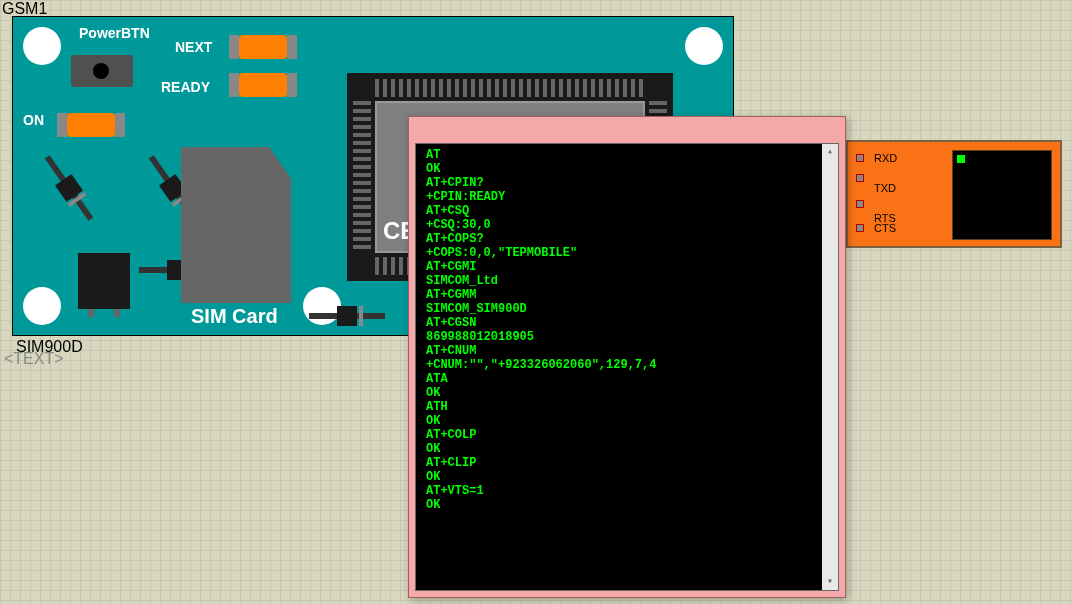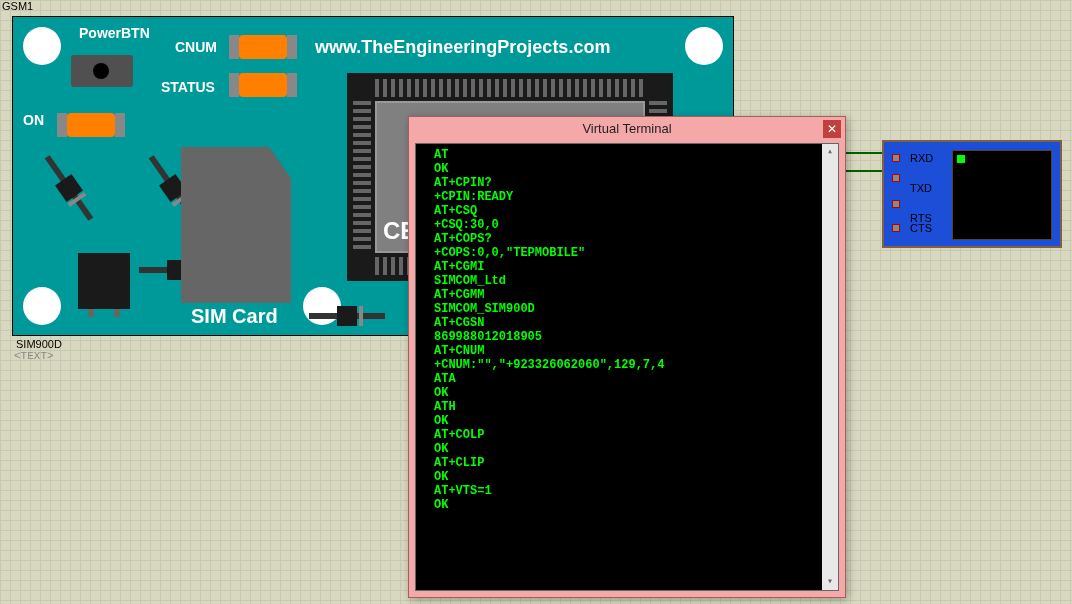--- a/index.html
+++ b/index.html
@@ -8,21 +8,21 @@
   height: 604px;
   background: #d8d8c0;
   background-image:
     linear-gradient(#c8c8b0 1px, transparent 1px),
     linear-gradient(90deg, #c8c8b0 1px, transparent 1px);
   background-size: 10px 10px;
   font-family: Arial, sans-serif;
   position: relative;
   overflow: hidden;
 }
-.component-label { position: absolute; font-size: 11px; color: #000; }
+.component-label { position: absolute; font-size: 16px; color: #000; }
 .gsm-board {
   position: absolute;
   left: 12px; top: 16px;
   width: 722px; height: 320px;
   background: #009999;
   border: 1px solid #000;
 }
 .mounting-hole {
   position: absolute; width: 38px; height: 38px;
   background: #fff; border-radius: 50%;
@@ -78,22 +78,22 @@
   position: absolute; left: 28px; top: 28px; right: 28px; bottom: 28px;
   background: #808080; border: 2px solid #999;
 }
 .chip-pins { position: absolute; background: repeating-linear-gradient(90deg,#666 0,#666 4px,#1a1a1a 4px,#1a1a1a 8px); }
 .chip-pins.h { height: 18px; left: 28px; right: 28px; }
 .chip-pins.v { width: 18px; top: 28px; bottom: 28px; background: repeating-linear-gradient(#666 0,#666 4px,#1a1a1a 4px,#1a1a1a 8px); }
 .wire { position: absolute; height: 2px; }
 .wire.green { background: #006000; }
 .term-box {
   position: absolute; right: 10px; top: 140px;
-  width: 180px; height: 108px;
-  background: #1d4ed8; border: 2px solid #806040;
+  width: 216px; height: 108px;
+  background: #f97316; border: 2px solid #806040;
 }
 .term-screen {
   position: absolute; right: 8px; top: 8px;
   width: 100px; height: 90px;
   background: #000; border: 1px solid #604020;
 }
 .term-pin-label { position: absolute; font-size: 11px; color: #000; left: 26px; }
 .pin-sq { position: absolute; left: 8px; width: 8px; height: 8px; background: #888; border: 1px solid #b00000; }
 .vt-window {
   position: absolute; left: 408px; top: 116px;
@@ -111,21 +111,21 @@
   width: 18px; height: 18px; background: #c04040;
   color: #fff; font-size: 12px; line-height: 18px; text-align: center;
   cursor: pointer;
 }
 .vt-body {
   position: absolute; left: 6px; right: 6px; top: 26px; bottom: 6px;
   background: #000; border: 1px solid #666;
   font-family: 'Courier New', monospace;
   font-size: 12px; font-weight: bold;
   color: #00ff00;
-  padding: 4px 18px;
+  padding: 4px 10px;
   white-space: pre;
   overflow: hidden;
 }
 .vt-scroll {
   position: absolute; right: 0; top: 0; bottom: 0; width: 16px;
   background: #e8e8e8;
 }
 .vt-scroll::before {
   content:'▴'; position:absolute; top:0; left:0; width:16px; height:16px;
   font-size:10px; text-align:center; line-height:16px; color:#666;
@@ -133,41 +133,40 @@
 .vt-scroll::after {
   content:'▾'; position:absolute; bottom:0; left:0; width:16px; height:16px;
   font-size:10px; text-align:center; line-height:16px; color:#666;
 }
 </style>
 </head>
 <body>
 
 <div class="component-label" style="left:2px; top:0px;">GSM1</div>
 <div class="component-label" style="left:16px; top:338px;">SIM900D</div>
-<div class="component-label" style="left:14px; top:350px; color:#888;font-family:Liberation Mono, monospace;">&lt;TEXT&gt;</div>
+<div class="component-label" style="left:4px; top:350px; color:#888;">&lt;TEXT&gt;</div>
 
 <div class="gsm-board">
   <div class="mounting-hole" style="left:10px; top:10px;"></div>
   <div class="mounting-hole" style="right:10px; top:10px;"></div>
   <div class="mounting-hole" style="left:10px; bottom:10px;"></div>
   <div class="mounting-hole" style="left:290px; bottom:10px;"></div>
 
   <div class="board-label" style="left:66px; top:8px;">PowerBTN</div>
   <div class="power-btn"></div>
 
-  <div class="board-label" style="left:162px; top:22px;">CNUM</div>
+  <div class="board-label" style="left:162px; top:22px;">NEXT</div>
   <div class="led-orange" style="left:226px; top:18px;"></div>
 
-  <div class="board-label" style="left:148px; top:62px;">STATUS</div>
+  <div class="board-label" style="left:148px; top:62px;">READY</div>
   <div class="led-orange" style="left:226px; top:56px;"></div>
 
   <div class="board-label" style="left:10px; top:95px;">ON</div>
   <div class="led-orange" style="left:54px; top:96px;"></div>
 
-  <div class="board-label" style="left:302px; top:20px; font-size:18px;">www.TheEngineeringProjects.com</div>
 
   <div class="diode" style="left:18px; top:168px; transform:rotate(55deg);"></div>
   <div class="diode" style="left:122px; top:168px; transform:rotate(55deg);"></div>
   <div class="diode" style="left:126px; top:250px;"></div>
   <div class="diode" style="left:296px; top:296px;"></div>
 
   <div class="ic-chip"></div>
 
   <div class="sim-slot"></div>
   <div class="board-label" style="left:178px; top:288px; font-size:20px;">SIM Card</div>
@@ -194,26 +193,20 @@
   <div class="pin-sq" style="top:58px;"></div>
   <div class="term-pin-label" style="top:70px;">RTS</div>
   <div class="pin-sq" style="top:82px;"></div>
   <div class="term-pin-label" style="top:80px;">CTS</div>
   <div class="term-screen">
     <div style="width:8px;height:8px;background:#0f0;margin:4px;"></div>
   </div>
 </div>
 
 <div class="vt-window">
-  <div class="vt-title">
-    <span>Virtual Terminal</span>
-    <div class="vt-close" title="Close">
-      <span>✕</span>
-    </div>
-  </div>
   <div class="vt-body" id="vt-lines">AT
 OK
 AT+CPIN?
 +CPIN:READY
 AT+CSQ
 +CSQ:30,0
 AT+COPS?
 +COPS:0,0,"TEPMOBILE"
 AT+CGMI
 SIMCOM_Ltd

